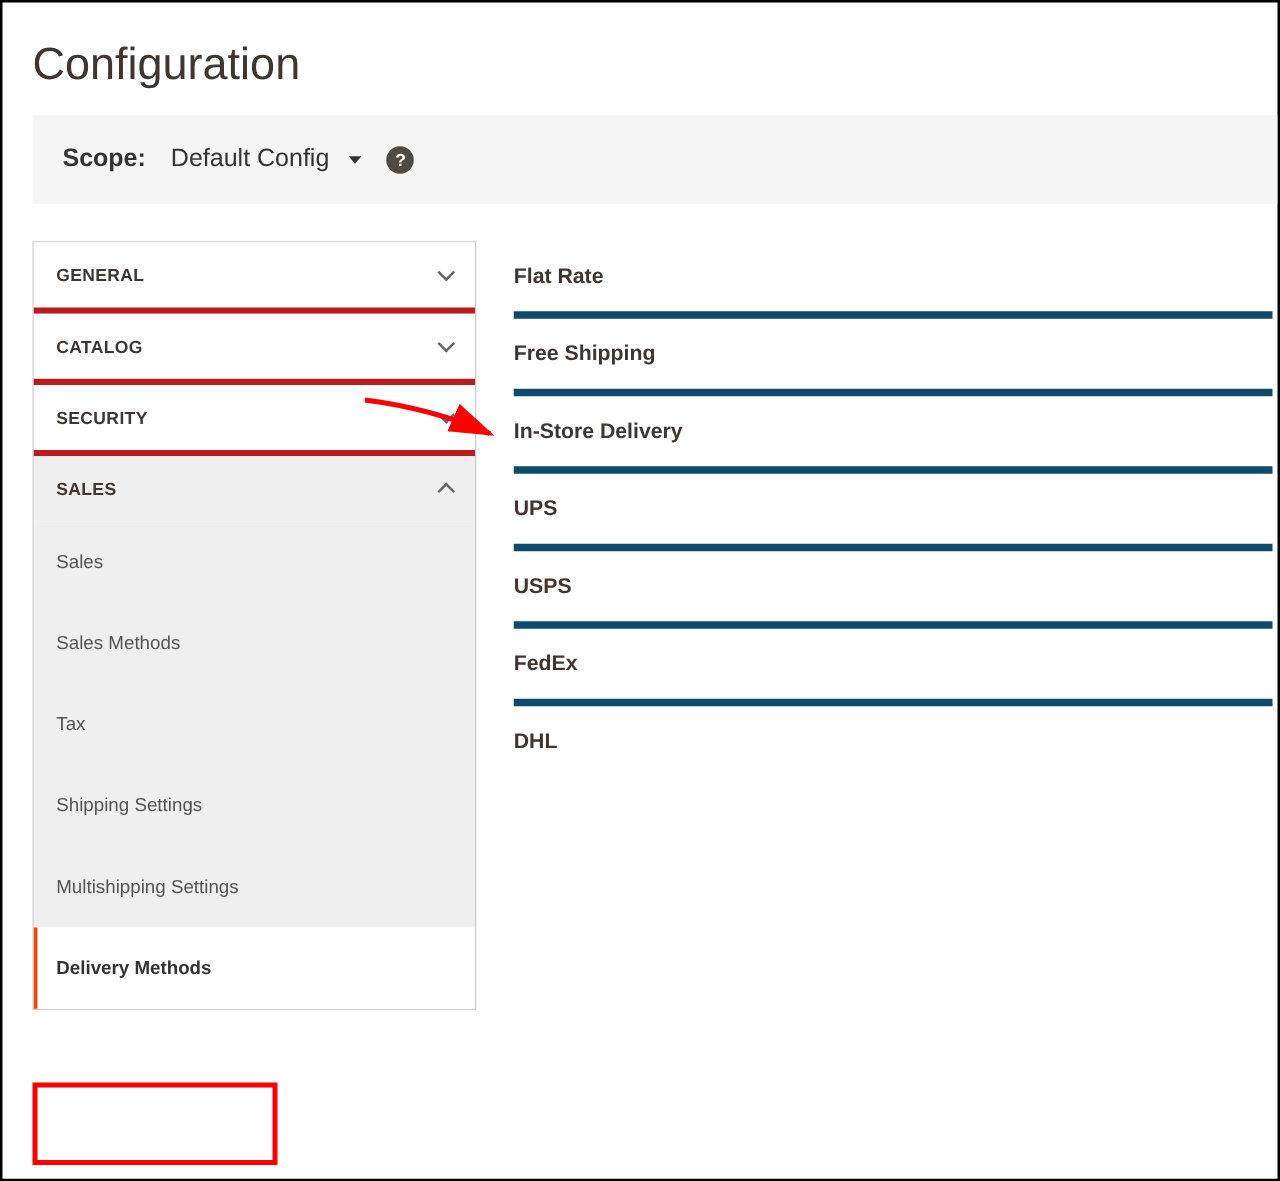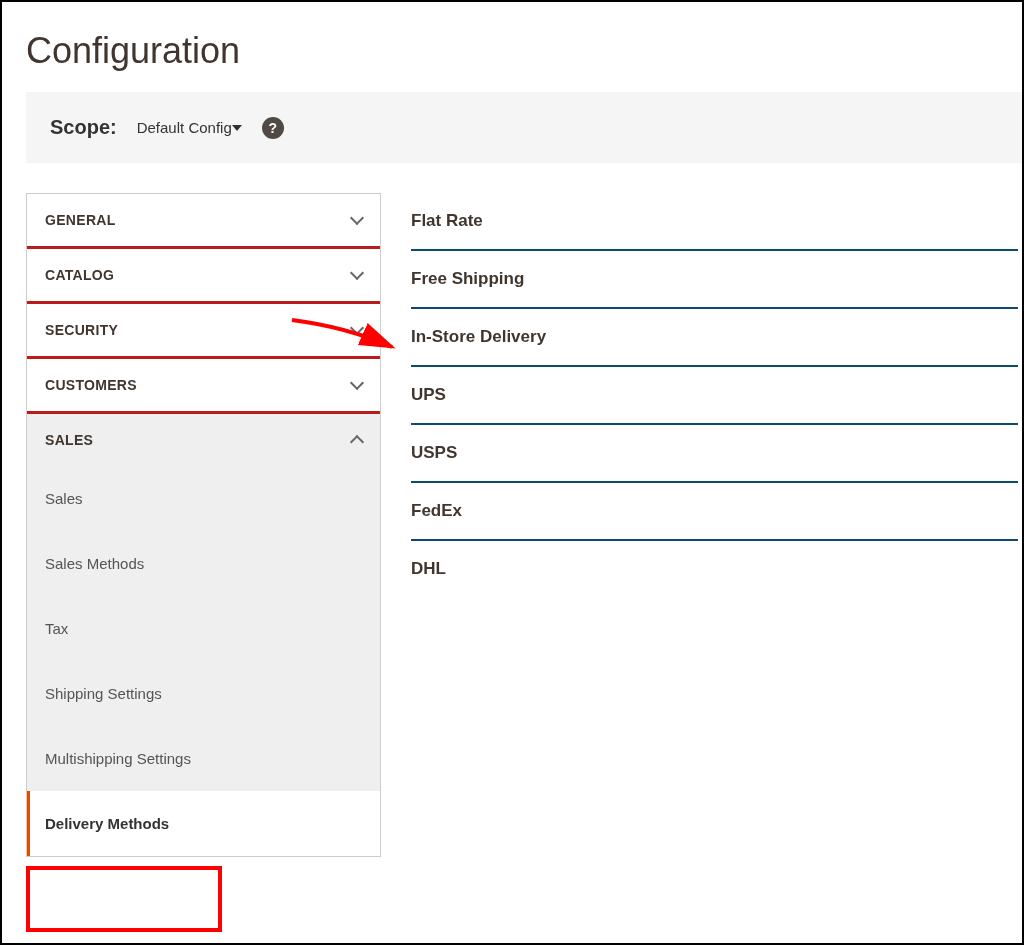--- a/index.html
+++ b/index.html
@@ -26,23 +26,23 @@
       gap: 20px;
     }
     .scope-label {
       font-weight: 700;
       font-size: 20px;
       color: #333;
     }
     .scope-selector {
       display: inline-flex;
       align-items: center;
-      gap: 0;
+      gap: 16px;
       color: #333;
-      font-size: 15px;
+      font-size: 20px;
       cursor: pointer;
     }
     .scope-caret {
       display: inline-block;
       width: 0; height: 0;
       border-left: 5px solid transparent;
       border-right: 5px solid transparent;
       border-top: 6px solid #333;
     }
     .help-icon {
@@ -62,21 +62,21 @@
       align-items: flex-start;
       padding-left: 24px;
       gap: 30px;
     }
     .sidebar {
       width: 355px;
       border: 1px solid #ccc;
       background: #fff;
     }
     .sidebar-section {
-      border-bottom: 3px solid #b91c1c;
+      border-bottom: 5px solid #b91c1c;
       padding: 18px 18px;
       display: flex;
       justify-content: space-between;
       align-items: center;
       cursor: pointer;
       background: #fff;
     }
     .sidebar-section-label {
       font-weight: 700;
       font-size: 14px;
@@ -110,21 +110,21 @@
     }
     .sidebar-sub-item.active {
       background: #fff;
       border-left: 3px solid #e04f00;
       padding-left: 15px;
       font-weight: 600;
       color: #333;
     }
     .main { flex: 1; padding-right: 4px; }
     .method-item {
-      border-bottom: 2px solid #0c4a6e;
+      border-bottom: 6px solid #0c4a6e;
       padding: 18px 0;
       color: #41362f;
       font-size: 17px;
       font-weight: 700;
       cursor: pointer;
     }
     .method-item:last-child { border-bottom: none; }
 
     .arrow-annot {
       position: absolute;
@@ -158,24 +158,20 @@
     <div class="sidebar-section">
       <span class="sidebar-section-label">GENERAL</span>
       <span class="chevron"></span>
     </div>
     <div class="sidebar-section">
       <span class="sidebar-section-label">CATALOG</span>
       <span class="chevron"></span>
     </div>
     <div class="sidebar-section">
       <span class="sidebar-section-label">SECURITY</span>
-      <span class="chevron"></span>
-    </div>
-    <div class="sidebar-section">
-      <span class="sidebar-section-label">CUSTOMERS</span>
       <span class="chevron"></span>
     </div>
     <div class="sidebar-section expanded">
       <span class="sidebar-section-label">SALES</span>
       <span class="chevron up"></span>
     </div>
     <div class="sidebar-sub">
       <div class="sidebar-sub-item">Sales</div>
       <div class="sidebar-sub-item">Sales Methods</div>
       <div class="sidebar-sub-item">Tax</div>

